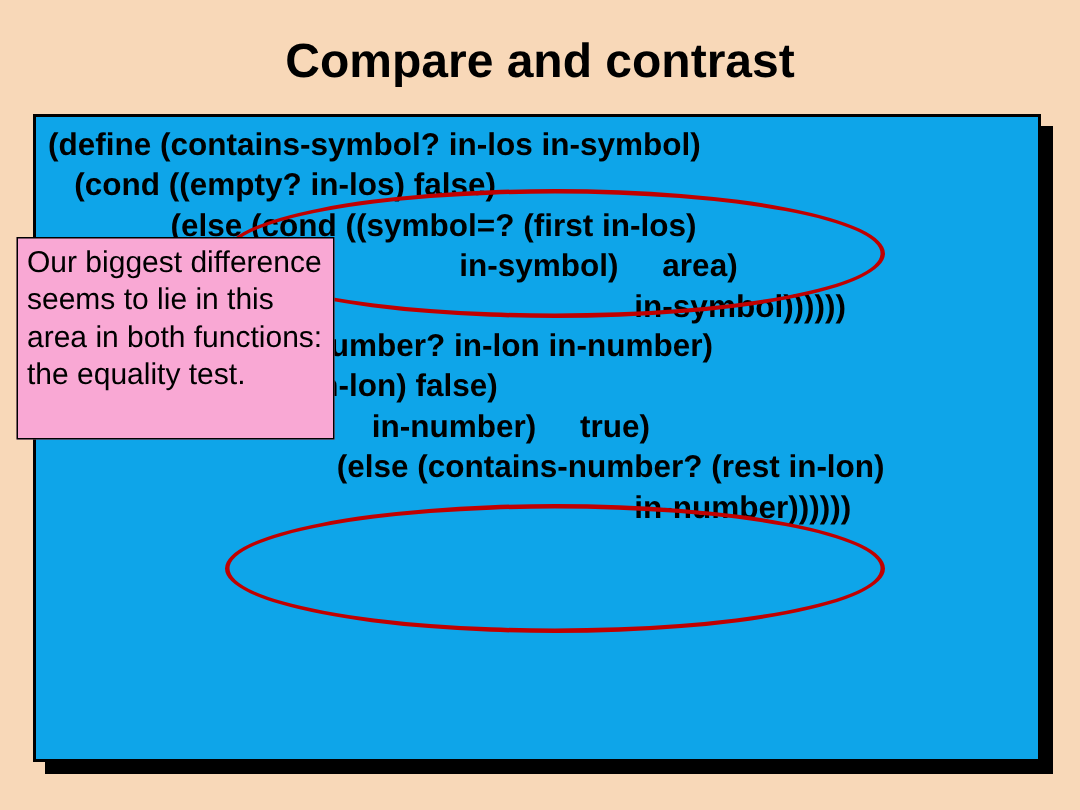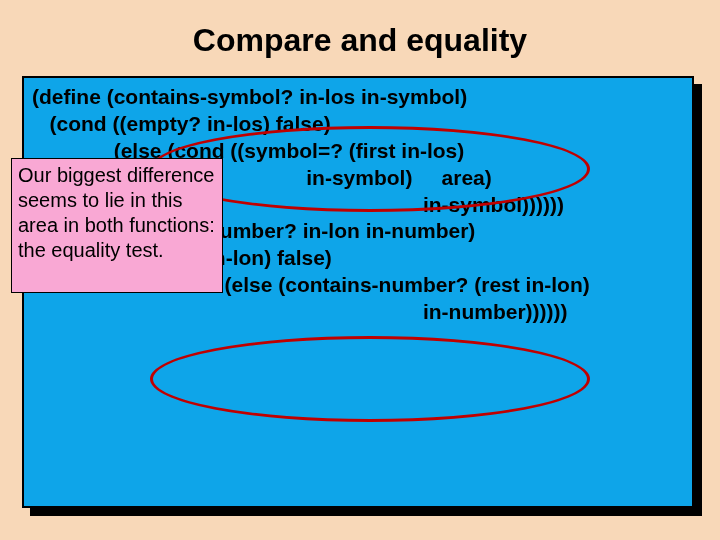--- a/index.html
+++ b/index.html
@@ -81,32 +81,33 @@
   .ellipse2 {
     left: 150px;
     top: 336px;
     width: 440px;
     height: 86px;
   }
 </style>
 </head>
 <body>
 
-<div class="title">Compare and equality</div>
+<div class="title">Compare and contrast</div>
 
 <div class="codebox-wrap">
   <div class="codebox-shadow"></div>
   <div class="codebox">
     <div class="codeline">(define (contains-symbol? in-los in-symbol)</div>
     <div class="codeline">   (cond ((empty? in-los) false)</div>
     <div class="codeline">              (else (cond ((symbol=? (first in-los)</div>
     <div class="codeline">                                               in-symbol)     area)</div>
     <div class="codeline">                                                                   in-symbol))))))</div>
     <div class="codeline">(define (contains-number? in-lon in-number)</div>
     <div class="codeline">   (cond ((empty? in-lon) false)</div>
+    <div class="codeline">                                     in-number)     true)</div>
     <div class="codeline">                                 (else (contains-number? (rest in-lon)</div>
     <div class="codeline">                                                                   in-number))))))</div>
   </div>
 </div>
 
 <div class="ellipse ellipse1"></div>
 <div class="ellipse ellipse2"></div>
 
 <div class="callout">Our biggest difference seems to lie in this area in both functions:  the equality test.</div>
 

